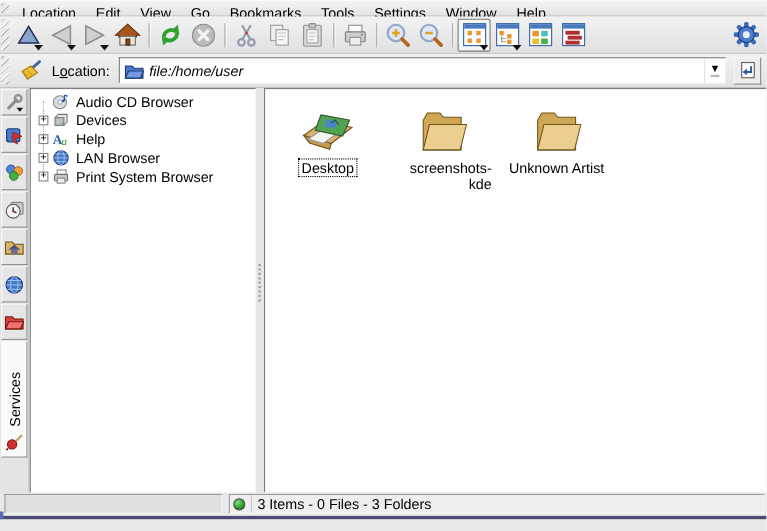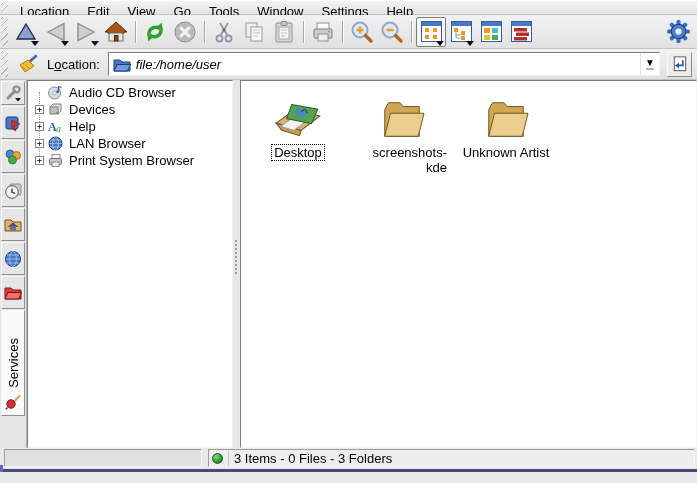--- a/index.html
+++ b/index.html
@@ -78,23 +78,24 @@
 <body>
 
 <div class="window">
 
   <div class="menubar">
     <div class="handle"></div>
     <span class="menu-item">Location</span>
     <span class="menu-item">Edit</span>
     <span class="menu-item">View</span>
     <span class="menu-item">Go</span>
+    <span class="menu-item">Bookmarks</span>
     <span class="menu-item">Tools</span>
+    <span class="menu-item">Settings</span>
     <span class="menu-item">Window</span>
-    <span class="menu-item">Settings</span>
     <span class="menu-item">Help</span>
   </div>
 
   <div class="toolbar">
     <div class="handle"></div>
 
     <div class="tbtn">
       <svg width="24" height="24" viewBox="0 0 24 24">
           <polygon points="12,4 21,19 3,19" fill="#8ba2cc" stroke="#232d55" stroke-width="1.4"></polygon>
         </svg>

